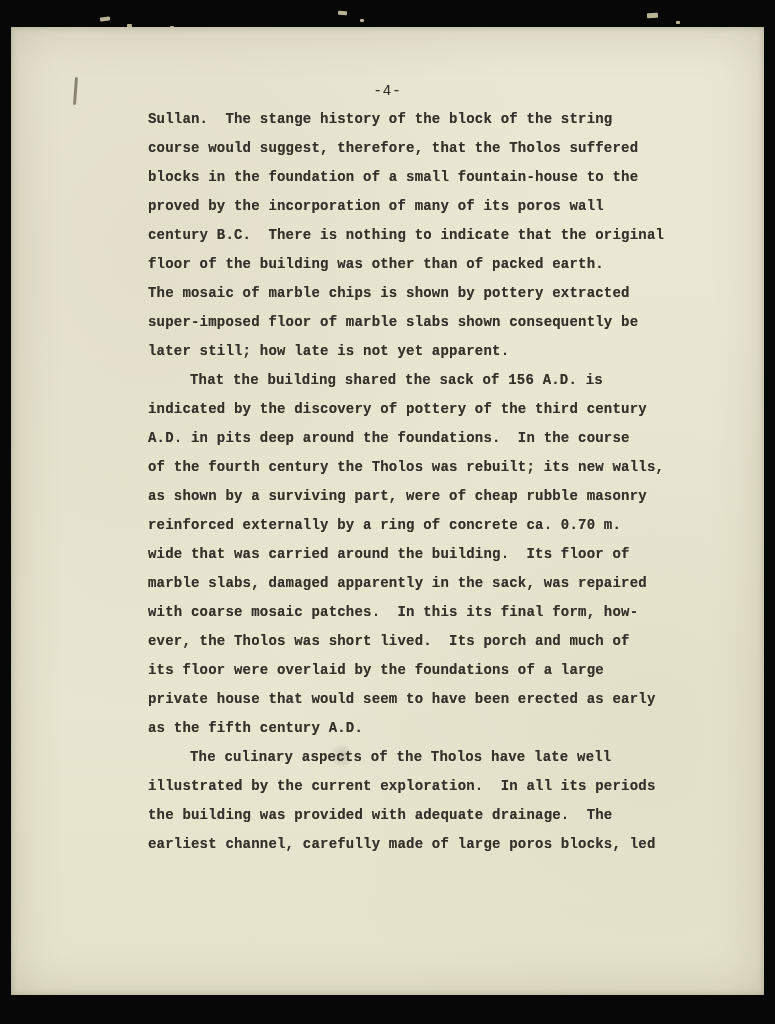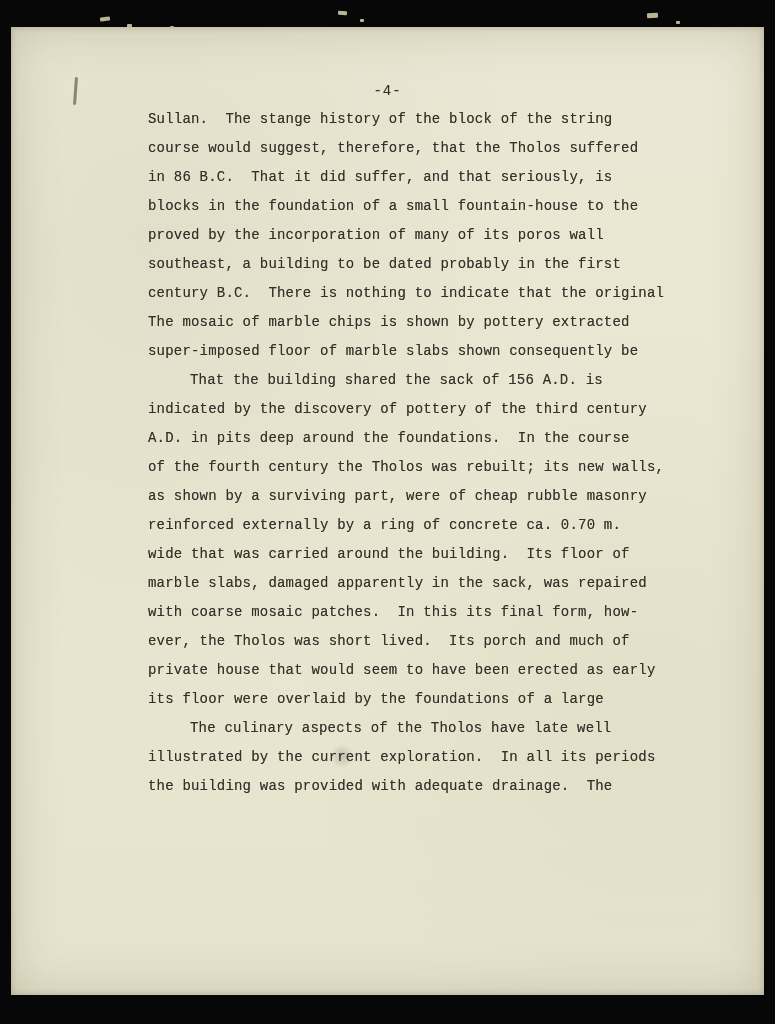--- a/index.html
+++ b/index.html
@@ -80,20 +80,21 @@
   }
   .typed-body {
     position: absolute;
     left: 137px;
     top: 78px;
     width: 560px;
     font-size: 14px;
     letter-spacing: 0.2px;
     color: #34312a;
     text-shadow: 0 0 0.6px rgba(40, 36, 26, 0.5);
+    font-weight: bold;
   }
   .line {
     height: 29px;
     line-height: 29px;
     white-space: pre;
   }
   .line.indent {
     padding-left: 42px;
   }
 </style>
@@ -109,37 +110,39 @@
   <span class="speck s6"></span>
   <span class="speck s7"></span>
 
   <div class="paper">
     <span class="ink-mark"></span>
     <span class="smudge"></span>
     <div class="page-number">-4-</div>
     <div class="typed-body">
         <div class="line">Sullan.  The stange history of the block of the string</div>
         <div class="line">course would suggest, therefore, that the Tholos suffered</div>
-        <div class="line">in 86 B.C.  That it did suffer, and that seriously, is</div>
         <div class="line">blocks in the foundation of a small fountain-house to the</div>
         <div class="line">proved by the incorporation of many of its poros wall</div>
-        <div class="line">southeast, a building to be dated probably in the first</div>
         <div class="line">century B.C.  There is nothing to indicate that the original</div>
+        <div class="line">floor of the building was other than of packed earth.</div>
         <div class="line">The mosaic of marble chips is shown by pottery extracted</div>
         <div class="line">super-imposed floor of marble slabs shown consequently be</div>
+        <div class="line">later still; how late is not yet apparent.</div>
         <div class="line indent">That the building shared the sack of 156 A.D. is</div>
         <div class="line">indicated by the discovery of pottery of the third century</div>
         <div class="line">A.D. in pits deep around the foundations.  In the course</div>
         <div class="line">of the fourth century the Tholos was rebuilt; its new walls,</div>
         <div class="line">as shown by a surviving part, were of cheap rubble masonry</div>
         <div class="line">reinforced externally by a ring of concrete ca. 0.70 m.</div>
         <div class="line">wide that was carried around the building.  Its floor of</div>
         <div class="line">marble slabs, damaged apparently in the sack, was repaired</div>
         <div class="line">with coarse mosaic patches.  In this its final form, how-</div>
         <div class="line">ever, the Tholos was short lived.  Its porch and much of</div>
+        <div class="line">its floor were overlaid by the foundations of a large</div>
         <div class="line">private house that would seem to have been erected as early</div>
-        <div class="line">its floor were overlaid by the foundations of a large</div>
+        <div class="line">as the fifth century A.D.</div>
         <div class="line indent">The culinary aspects of the Tholos have late well</div>
         <div class="line">illustrated by the current exploration.  In all its periods</div>
         <div class="line">the building was provided with adequate drainage.  The</div>
+        <div class="line">earliest channel, carefully made of large poros blocks, led</div>
       </div>
   </div>
 </div>
 
 </body></html>

